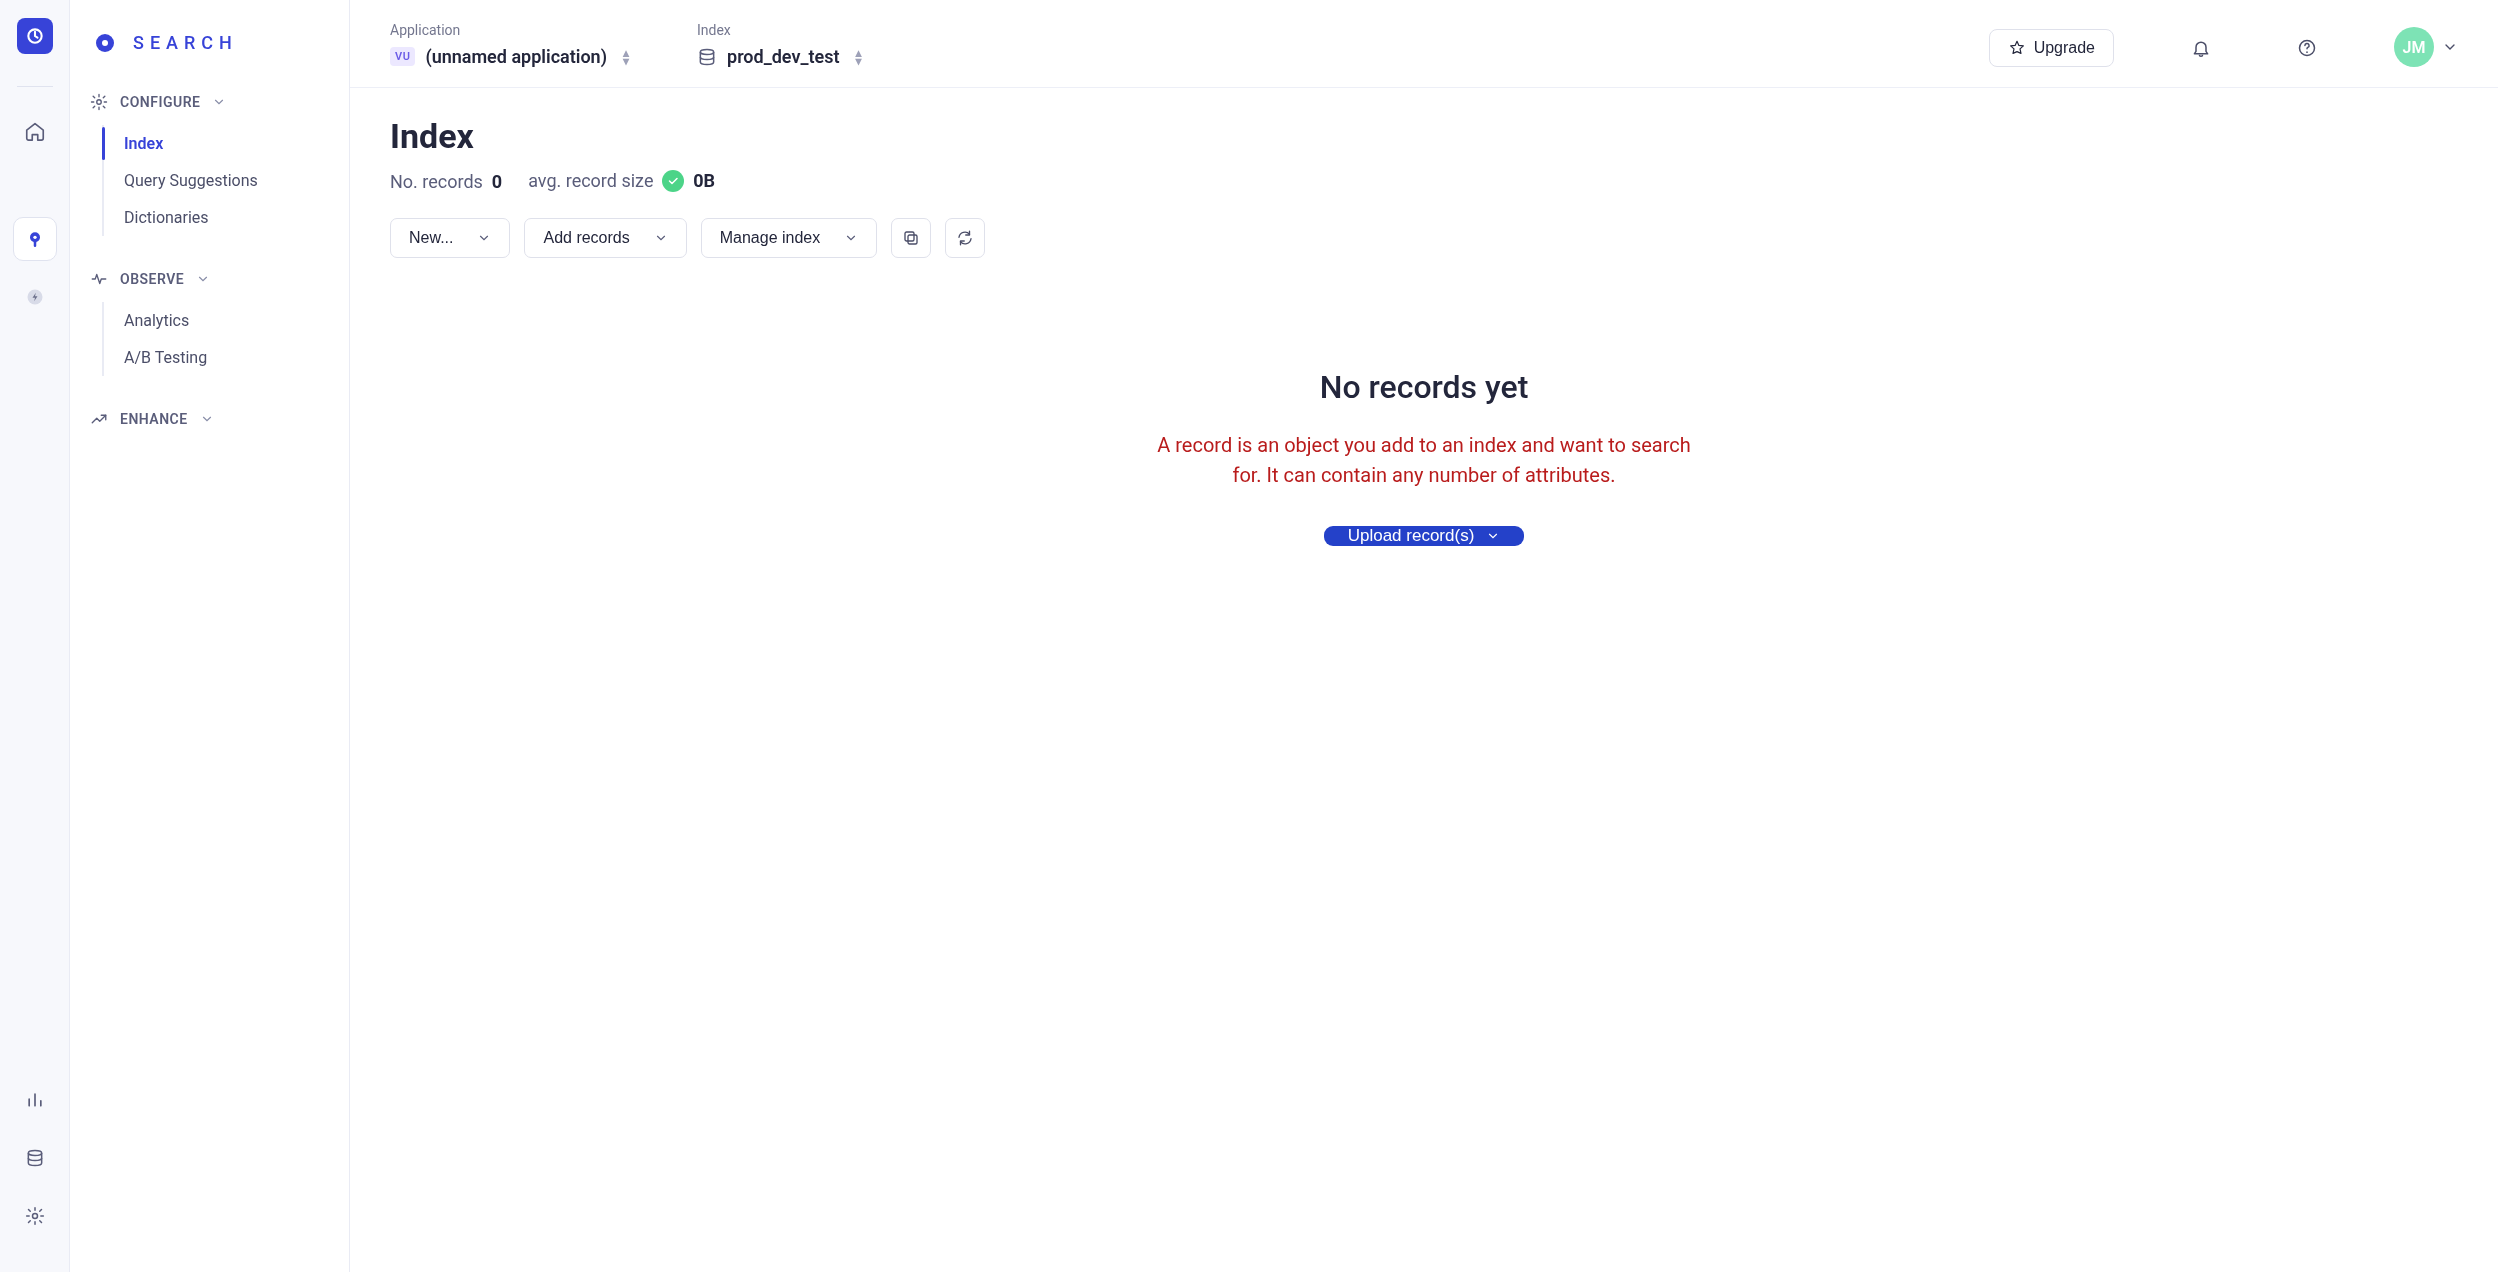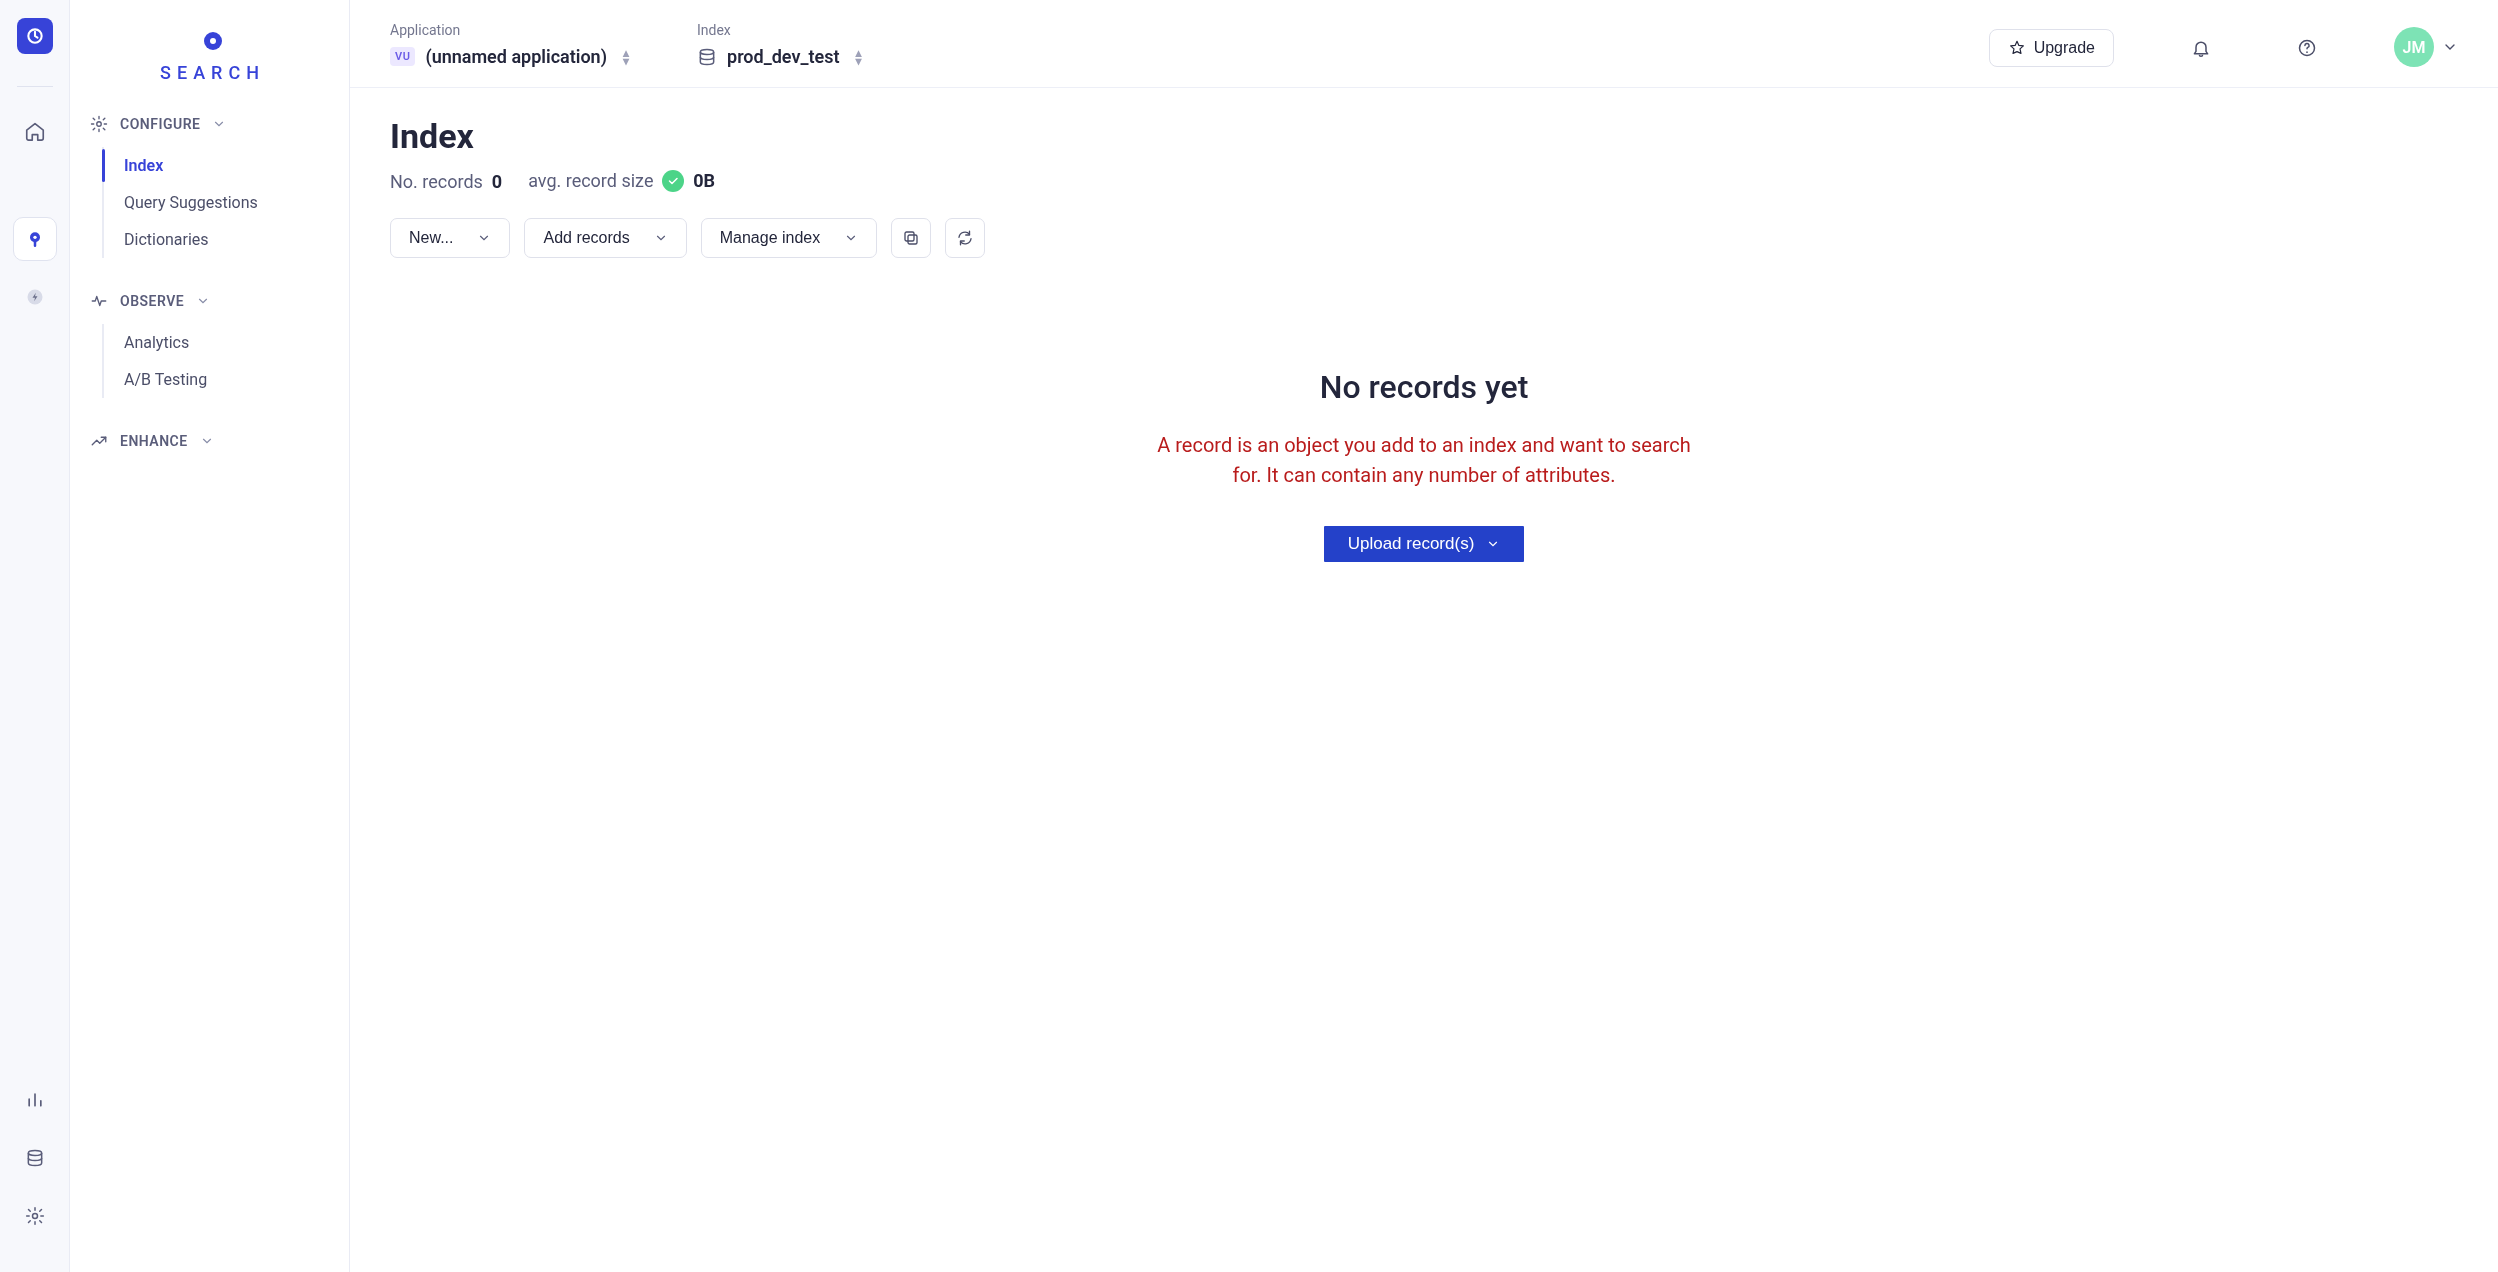--- a/index.html
+++ b/index.html
@@ -39,21 +39,21 @@
   }
   .rail-spacer { flex: 1; }
 
   
   .sidebar {
     width: 280px;
     border-right: 1px solid #e9ebf4;
     padding: 32px 20px 0 20px;
     background:#fff;
   }
-  .brand { display:flex; align-items:center; gap:12px; margin-bottom: 32px; padding-left: 6px; flex-direction: column;}
+  .brand { display:flex; align-items:center; gap:19px; margin-bottom: 40px; padding-left: 6px;}
   .brand-dot {
     width: 18px; height: 18px; border-radius: 50%;
     background: #3743d8; position:relative;
   }
   .brand-dot::after{
     content:""; position:absolute; width:6px; height:6px; background:#fff; border-radius:50%;
     top:6px; left:6px;
   }
   .brand-text {
     color:#3743d8; font-weight:500; letter-spacing: 6px; font-size: 18px;
@@ -114,22 +114,22 @@
   .tab.active { color:#23263b; font-weight:600; }
   .tab.active::after, .tab.alt-active::after {
     content:""; position:absolute; left:0; right:0; bottom:-1px; height:3px; background:#3743d8; border-radius:2px;
   }
 
   .empty { text-align:center; padding: 80px 20px 0 20px; }
   .empty-title { font-size:32px; font-weight:500; color:#23263b; margin-bottom:24px;}
   .empty-desc { font-size:20px; color:#b91c1c; max-width:560px; margin:0 auto 36px auto; line-height:1.5;}
   .primary-btn {
     display:inline-flex; align-items:center; gap:12px;
-    background:#2441c9; color:#fff; border:none; border-radius:1px;
-    padding:8px 24px; font-size:17px; cursor:pointer;
+    background:#2441c9; color:#fff; border:none; border-radius:9px;
+    padding:0 24px; font-size:17px; cursor:pointer;
   }
 
   svg { display:block; }
 </style>
 </head>
 <body>
 
 <div class="app">
 
   <div class="rail">

